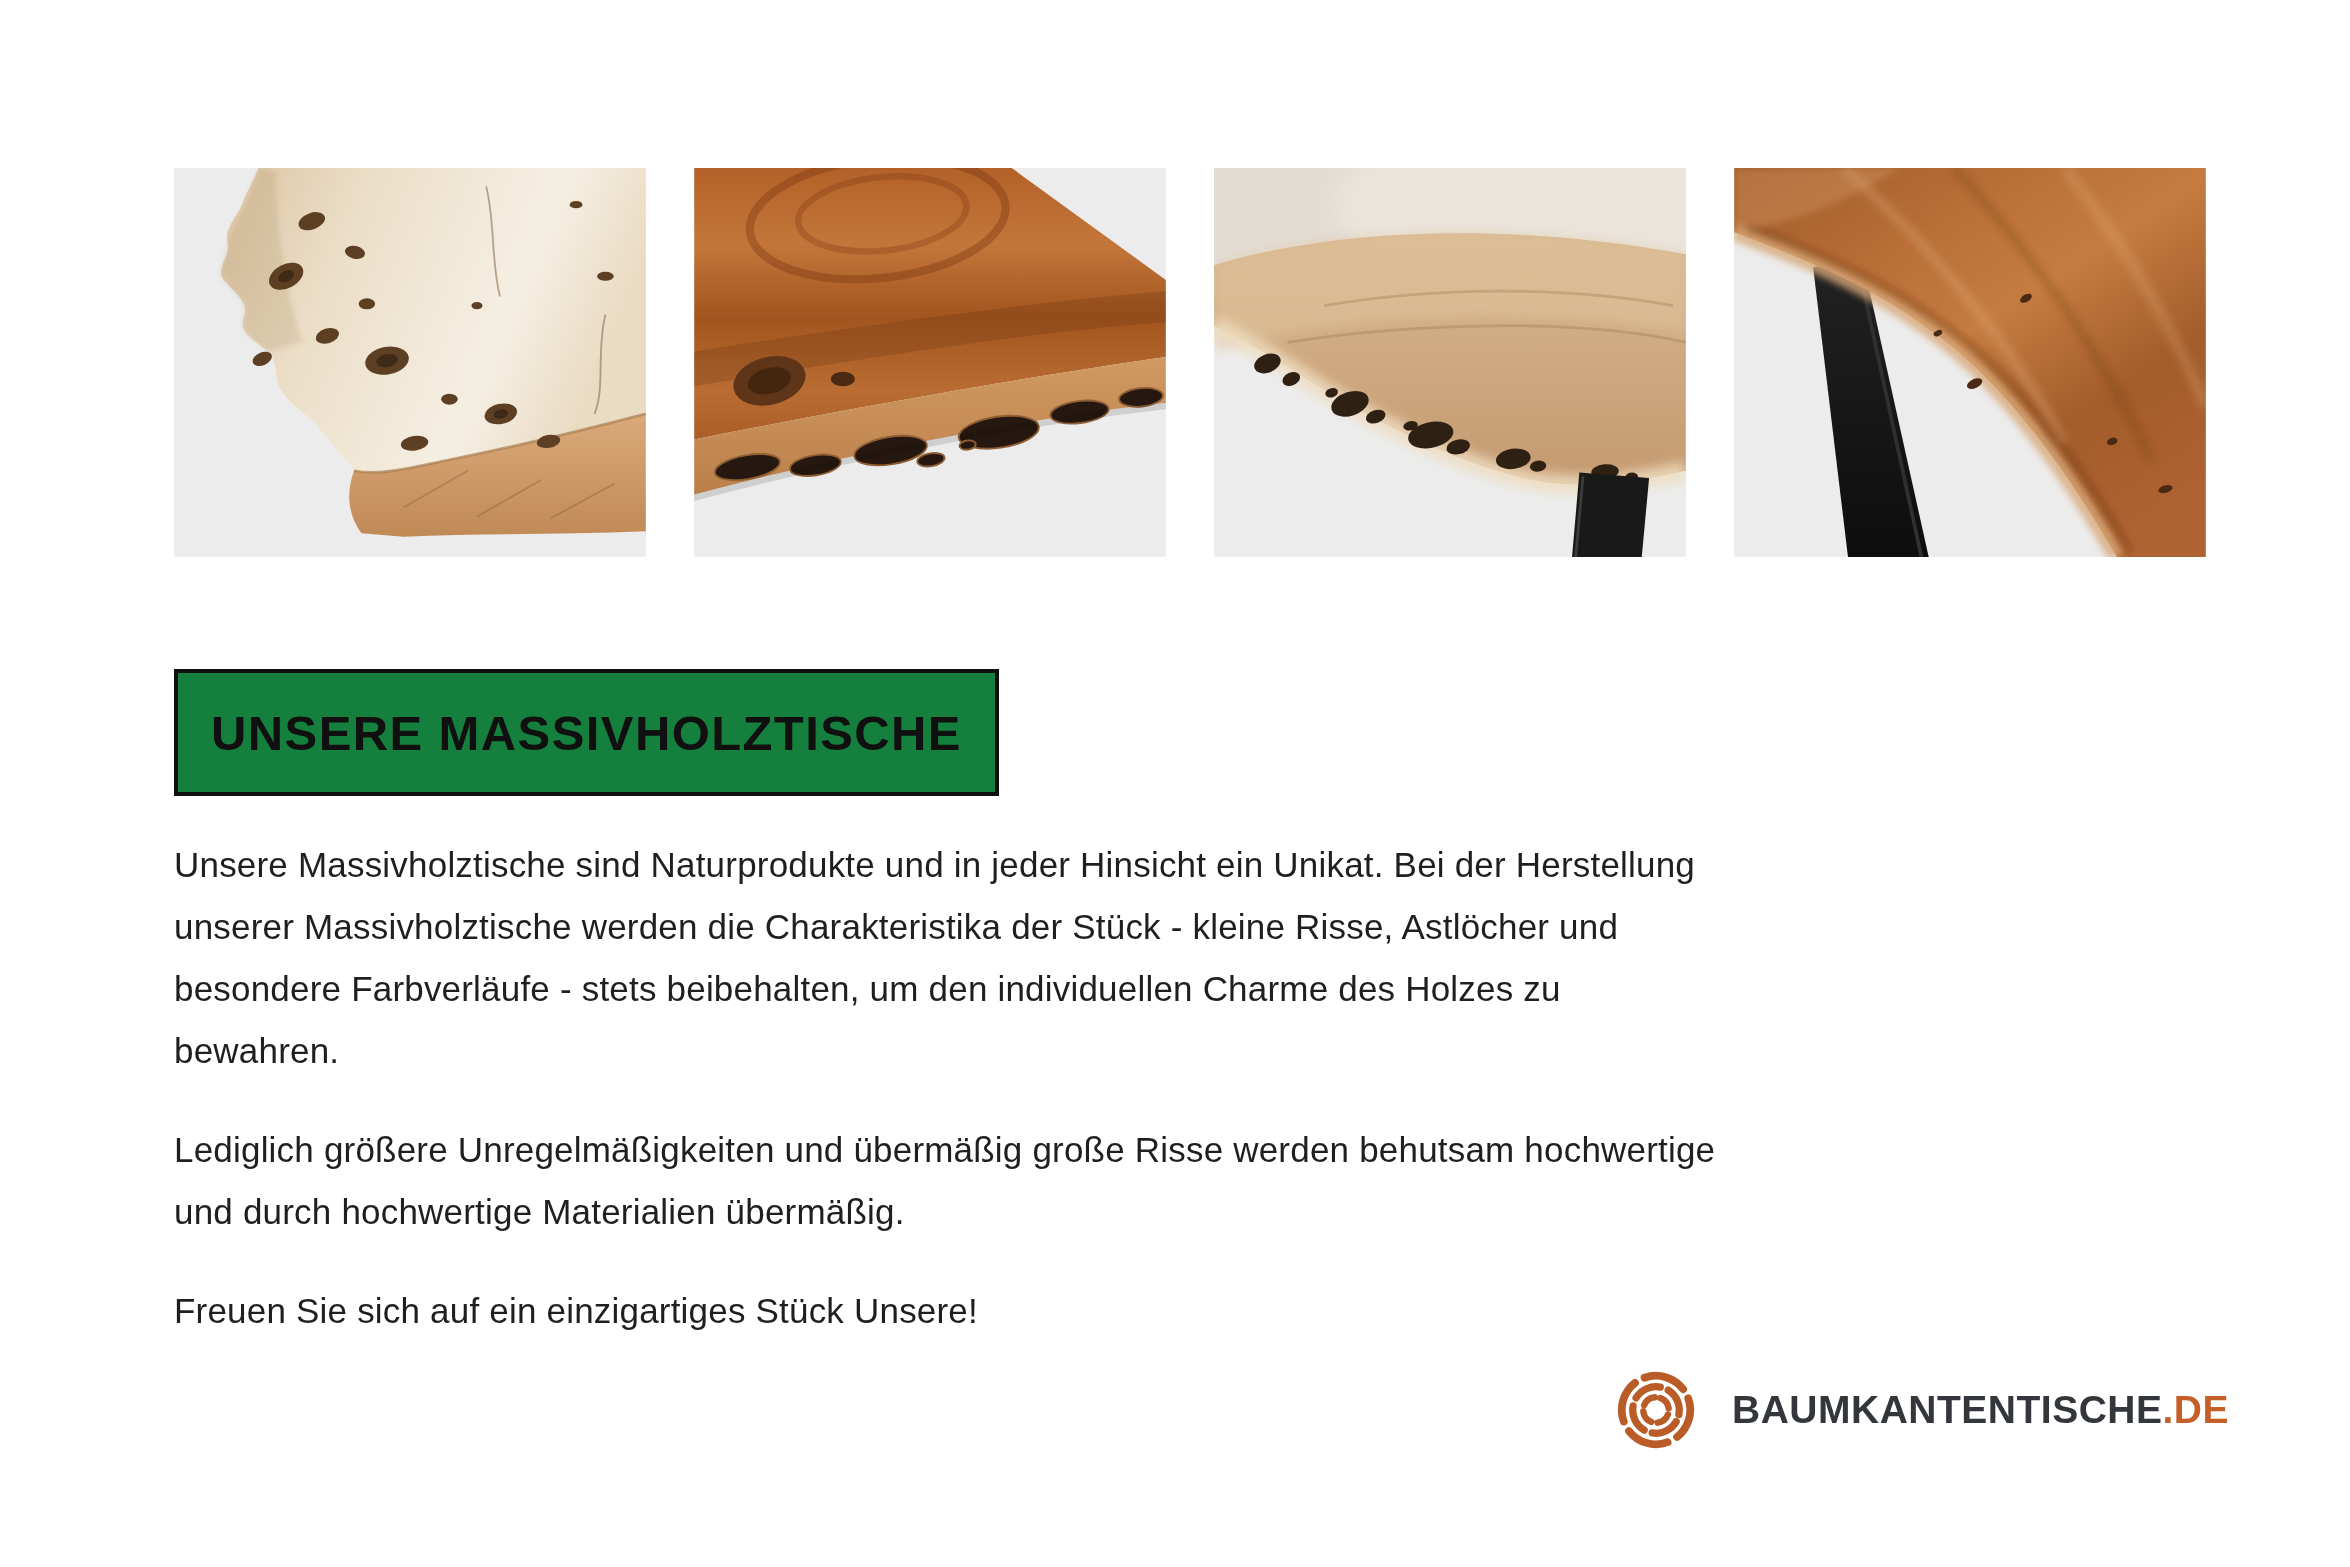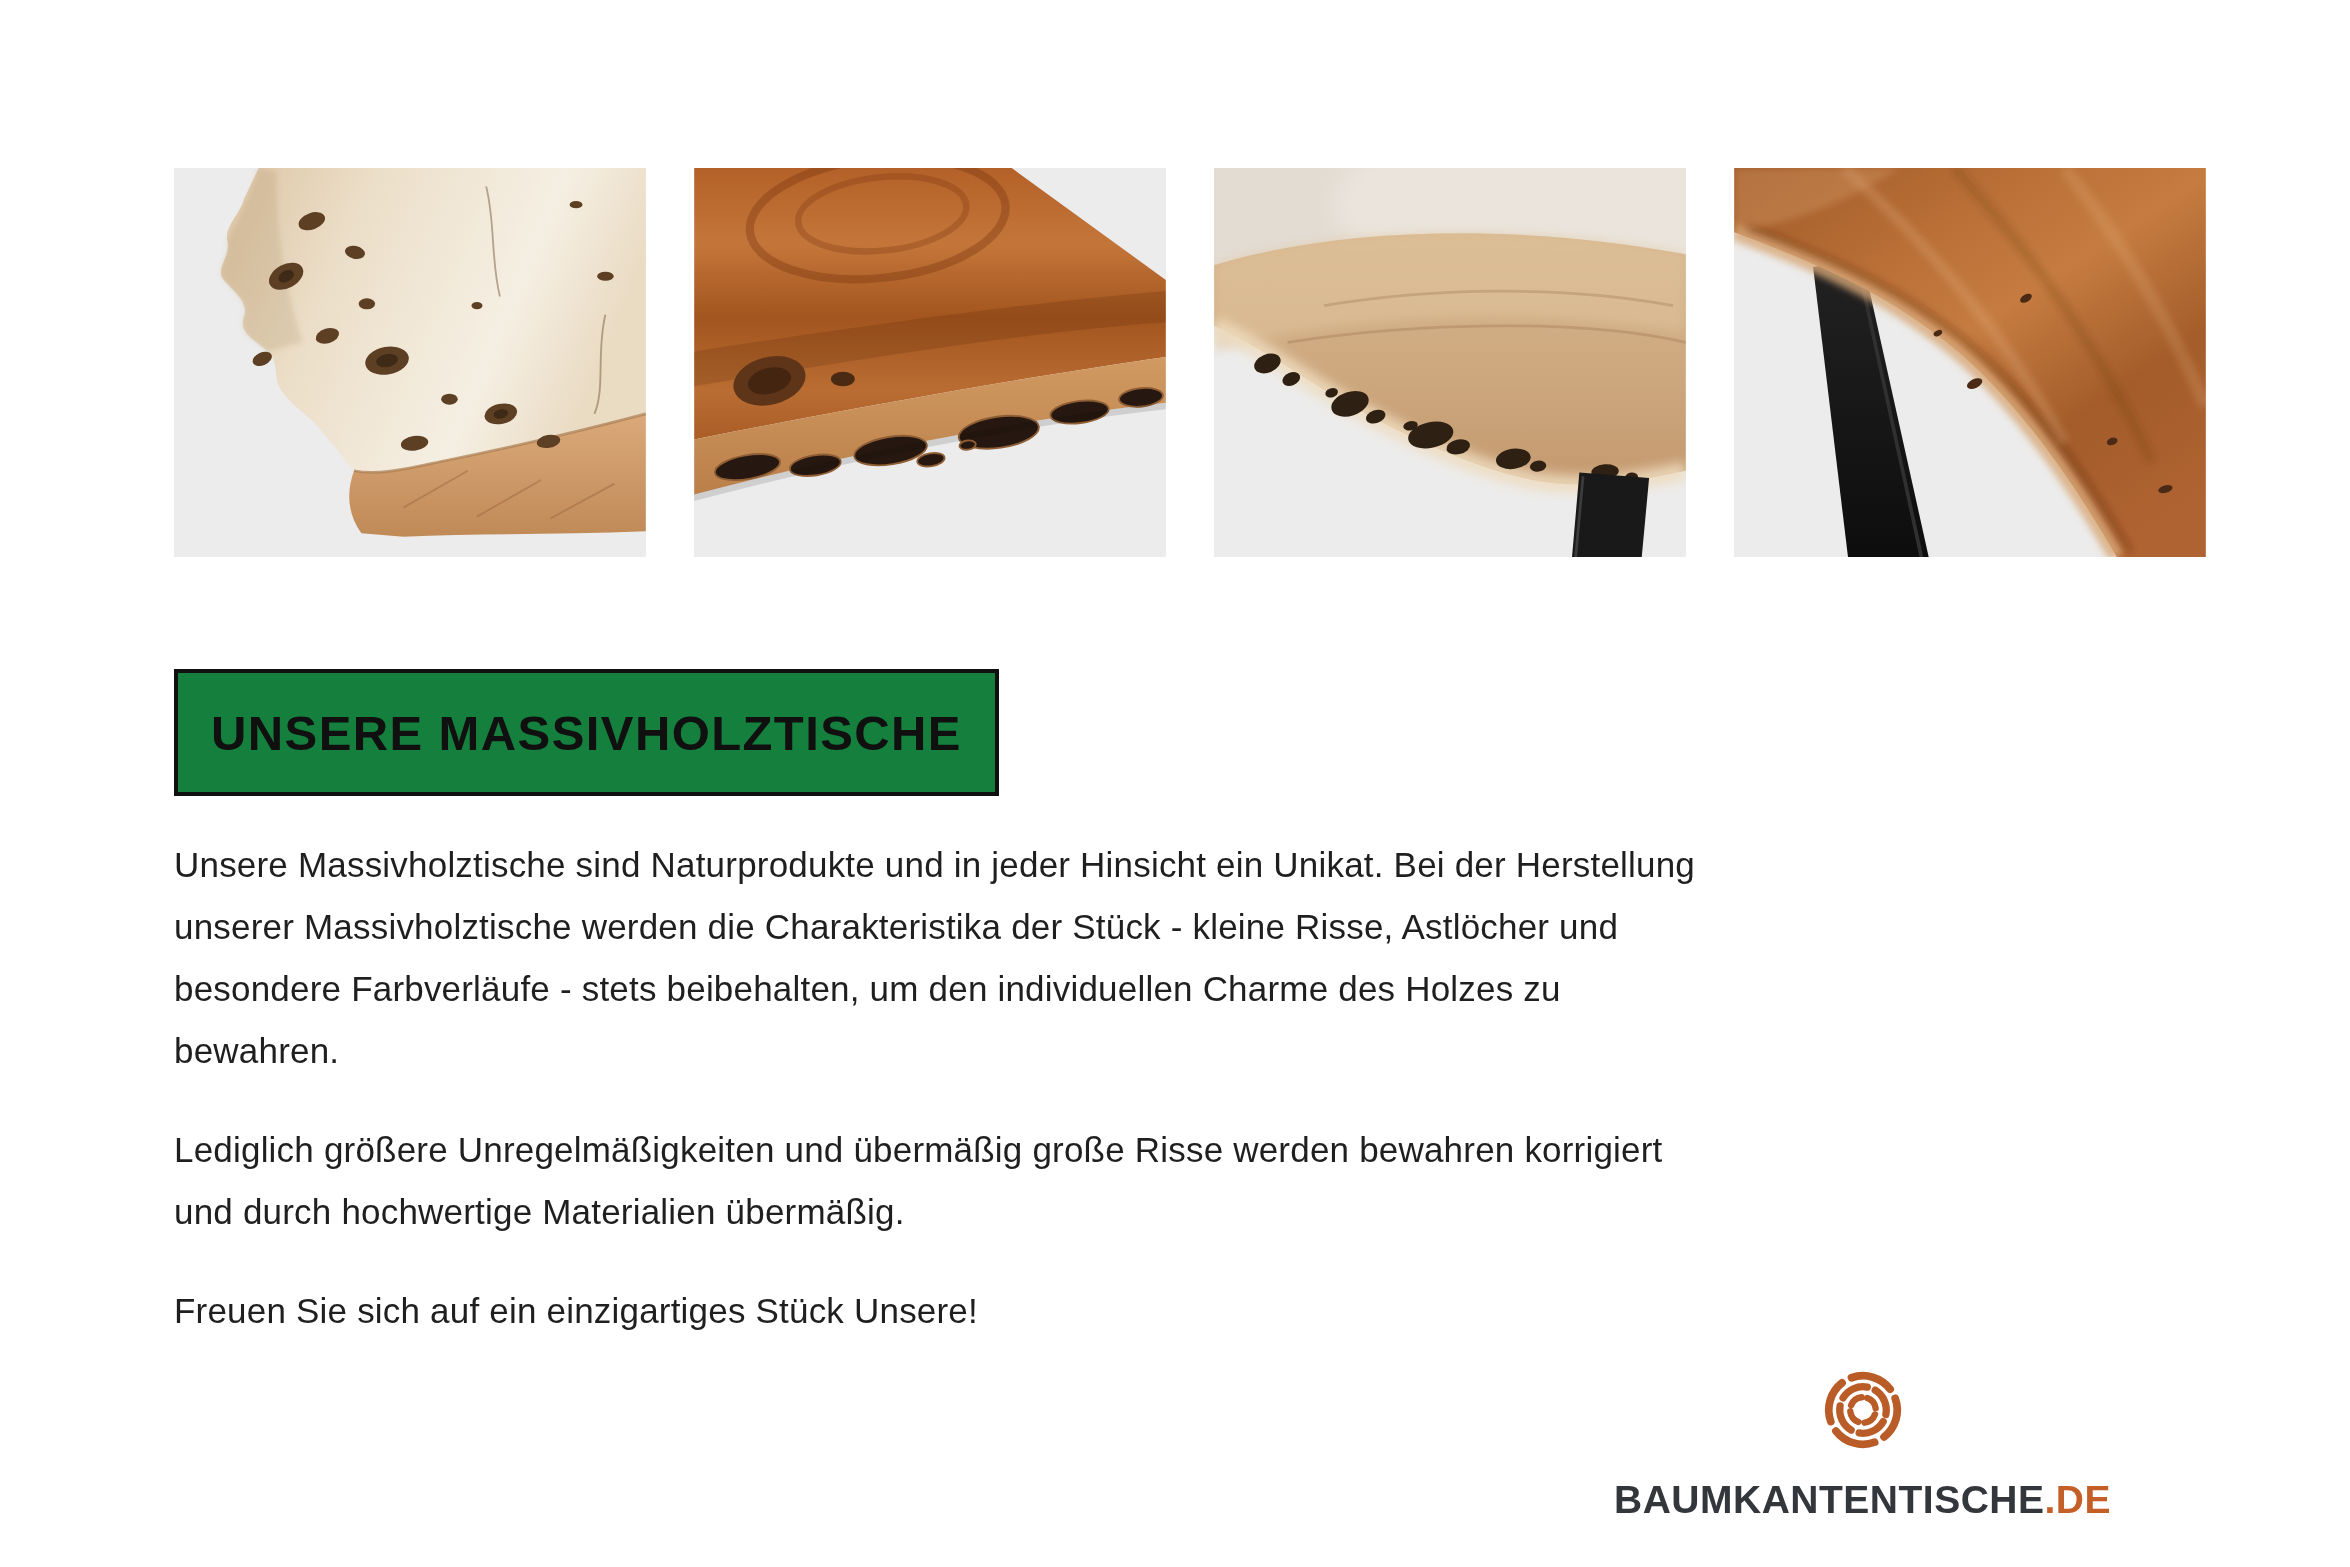--- a/index.html
+++ b/index.html
@@ -15,21 +15,21 @@
   .title-box{position:absolute;left:174px;top:669px;height:119px;
              border:4.6px solid #101010;display:flex;align-items:center;padding:0 33px;background:#15803d;}
   .title-box h1{margin:0;font-size:49px;font-weight:bold;letter-spacing:1.4px;color:#101010;white-space:nowrap;}
 
   
   .bodytext{position:absolute;left:174px;top:834px;color:#1f1f1f;}
   .para{margin:0 0 37px 0;}
   .line{font-size:35px;line-height:62px;letter-spacing:0.2px;white-space:nowrap;}
 
   
-  .logo{position:absolute;left:1614px;top:1368px;display:flex;align-items:center;gap:26px;cursor:pointer;flex-direction:column;}
+  .logo{position:absolute;left:1614px;top:1368px;display:flex;align-items:center;gap:34px;cursor:pointer;}
   .brand{font-size:39px;font-weight:bold;letter-spacing:0.5px;color:#33363b;white-space:nowrap;}
   .brand .tld{color:#c45f28;}
 </style>
 </head>
 <body>
 
 <div class="page">
 
   <div class="photos">
 
@@ -220,21 +220,21 @@
   </div>
 
   <div class="bodytext">
     <div class="para">
       <div class="line">Unsere Massivholztische sind Naturprodukte und in jeder Hinsicht ein Unikat. Bei der Herstellung</div>
       <div class="line">unserer Massivholztische werden die Charakteristika der Stück - kleine Risse, Astlöcher und</div>
       <div class="line">besondere Farbverläufe - stets beibehalten, um den individuellen Charme des Holzes zu</div>
       <div class="line">bewahren.</div>
     </div>
     <div class="para">
-      <div class="line">Lediglich größere Unregelmäßigkeiten und übermäßig große Risse werden bewahren korrigiert</div>
+      <div class="line">Lediglich größere Unregelmäßigkeiten und übermäßig große Risse werden behutsam hochwertige</div>
       <div class="line">und durch hochwertige Materialien übermäßig.</div>
     </div>
     <div class="para">
       <div class="line">Freuen Sie sich auf ein einzigartiges Stück Unsere!</div>
     </div>
   </div>
 
   <div class="logo">
     <svg width="84" height="84" viewBox="0 0 92 92">
       <g fill="none" stroke="#b95c28" stroke-linecap="round">

